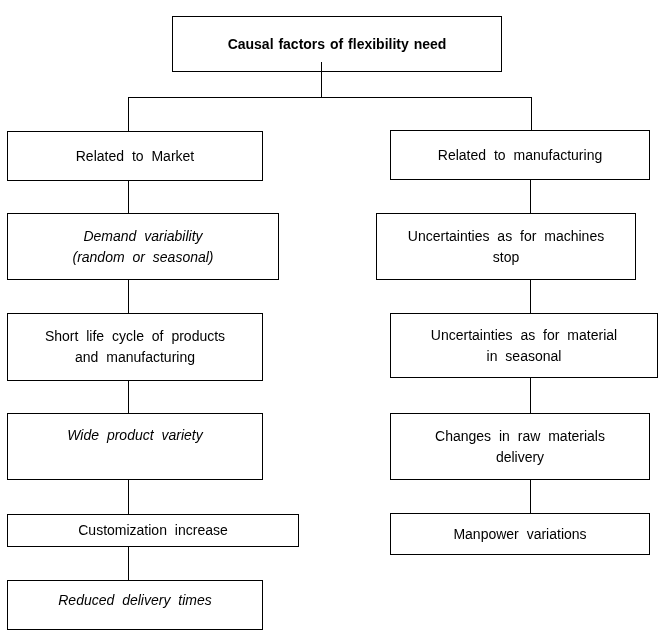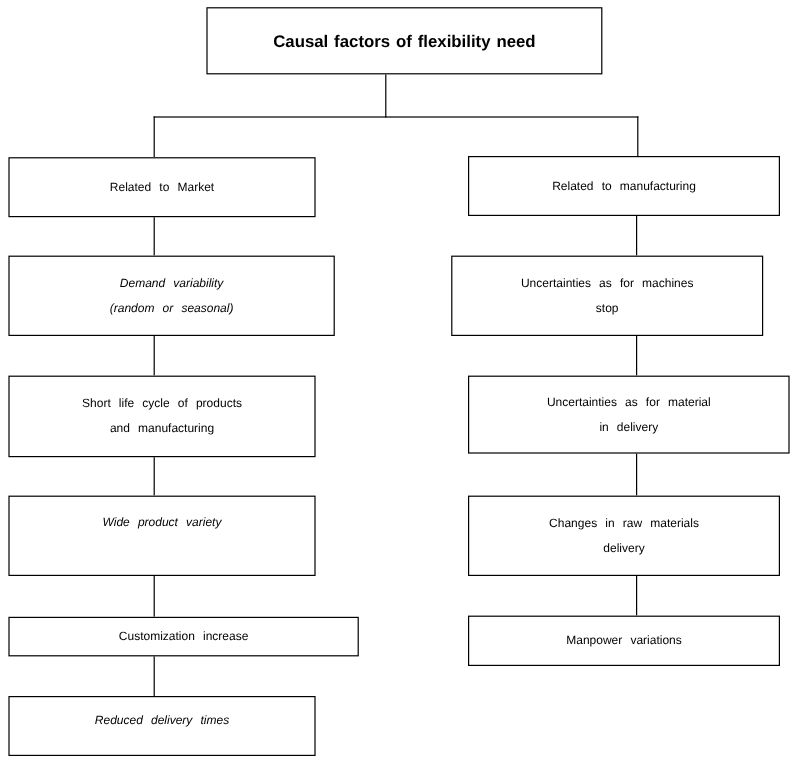--- a/index.html
+++ b/index.html
@@ -18,21 +18,21 @@
   .box {
     position: absolute;
     box-sizing: border-box;
     border: 1px solid #000000;
     background: #ffffff;
     display: flex;
     flex-direction: column;
     align-items: center;
     justify-content: center;
     text-align: center;
-    font-size: 10px;
+    font-size: 14px;
     line-height: 21px;
     word-spacing: 4px;
   }
   .box.title {
     font-weight: bold;
     font-size: 14px;
     word-spacing: 1px;
   }
   .box.top-align {
     justify-content: flex-start;
@@ -51,21 +51,21 @@
     position: absolute;
     height: 1px;
     background: #000000;
   }
 </style>
 </head>
 <body>
 
 <div class="canvas">
 
-  <div class="box title" style="left:172px; top:6px; width:330px; height:56px;">
+  <div class="box title" style="left:172px; top:16px; width:330px; height:56px;">
     <span class="line">Causal factors of flexibility need</span>
   </div>
 
   <div class="vline" style="left:321px; top:62px; height:36px;"></div>
   <div class="hline" style="left:128px; top:97px; width:404px;"></div>
   <div class="vline" style="left:128px; top:97px; height:34px;"></div>
   <div class="vline" style="left:531px; top:97px; height:34px;"></div>
 
   <div class="box" style="left:7px; top:131px; width:256px; height:50px;">
     <span class="line">Related to Market</span>
@@ -111,21 +111,21 @@
 
   <div class="box" style="left:376px; top:213px; width:260px; height:67px;">
     <span class="line">Uncertainties as for machines</span>
     <span class="line">stop</span>
   </div>
 
   <div class="vline" style="left:530px; top:280px; height:33px;"></div>
 
   <div class="box" style="left:390px; top:313px; width:268px; height:65px;">
     <span class="line">Uncertainties as for material</span>
-    <span class="line">in delivery</span>
+    <span class="line">in seasonal</span>
   </div>
 
   <div class="vline" style="left:530px; top:378px; height:35px;"></div>
 
   <div class="box" style="left:390px; top:413px; width:260px; height:67px;">
     <span class="line">Changes in raw materials</span>
     <span class="line">delivery</span>
   </div>
 
   <div class="vline" style="left:530px; top:480px; height:33px;"></div>

